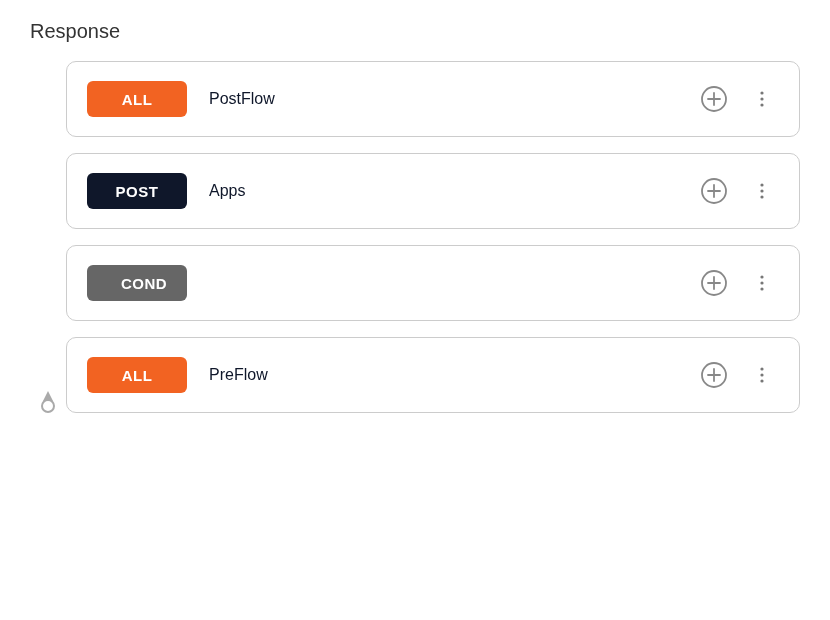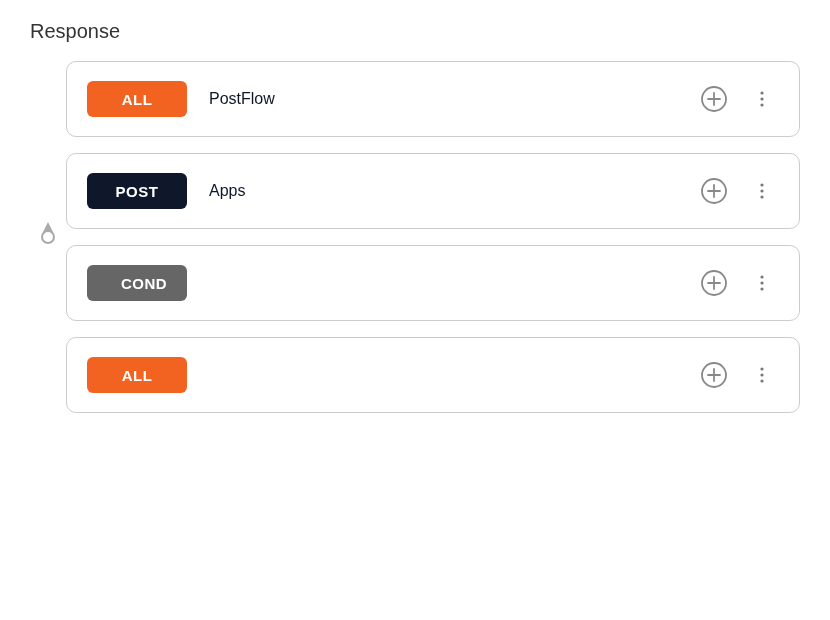--- a/index.html
+++ b/index.html
@@ -20,21 +20,21 @@
     .page-title {
       font-size: 20px;
       font-weight: 400;
       color: #333333;
       margin-bottom: 18px;
     }
 
     .main-container {
       display: flex;
       flex-direction: row;
-      align-items: center;
+      align-items: flex-end;
       gap: 0;
     }
 
     .timeline {
       display: flex;
       flex-direction: column;
       align-items: center;
       width: 36px;
       flex-shrink: 0;
       position: relative;
@@ -221,20 +221,21 @@
       <circle cx="10" cy="4" r="1.6" fill="#777777"></circle>
       <circle cx="10" cy="10" r="1.6" fill="#777777"></circle>
       <circle cx="10" cy="16" r="1.6" fill="#777777"></circle>
     </svg>
           </div>
         </div>
       </div>
       <div class="flow-card">
         <div class="flow-card-left">
           <span class="badge badge-all">ALL</span>
+          <span class="flow-name">PreFlow</span>
         </div>
         <div class="flow-card-right">
           <div class="icon-btn">
             <svg class="plus-icon" viewBox="0 0 28 28" fill="none" xmlns="http://www.w3.org/2000/svg">
       <circle cx="14" cy="14" r="12" stroke="#888888" stroke-width="1.8"></circle>
       <line x1="14" y1="8" x2="14" y2="20" stroke="#888888" stroke-width="1.8" stroke-linecap="round"></line>
       <line x1="8" y1="14" x2="20" y2="14" stroke="#888888" stroke-width="1.8" stroke-linecap="round"></line>
     </svg>
           </div>
           <div class="icon-btn">

